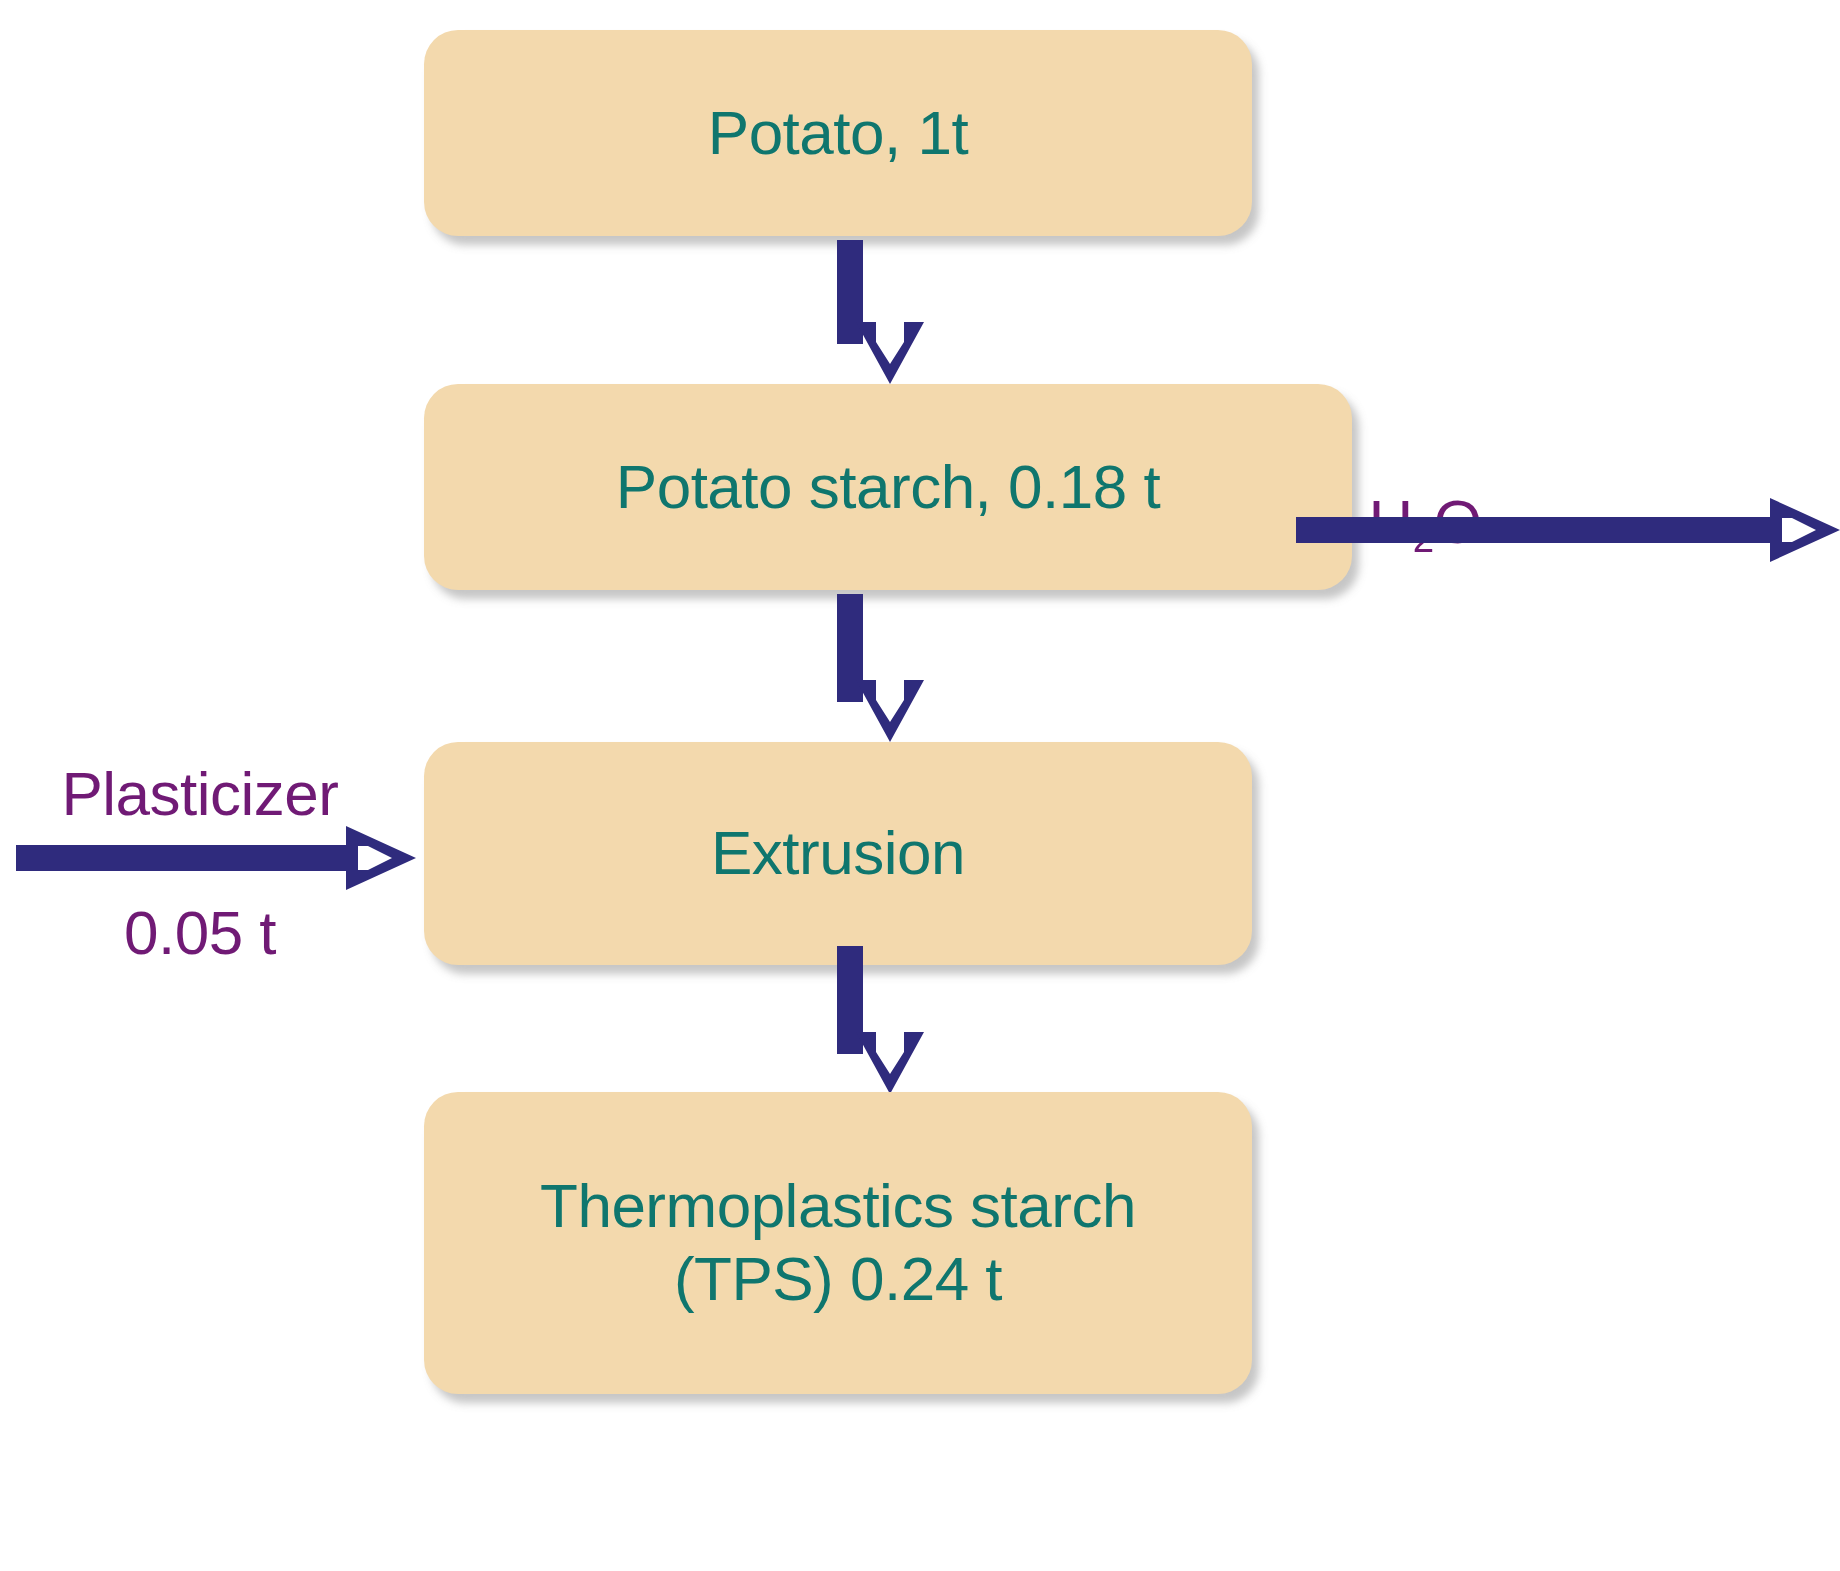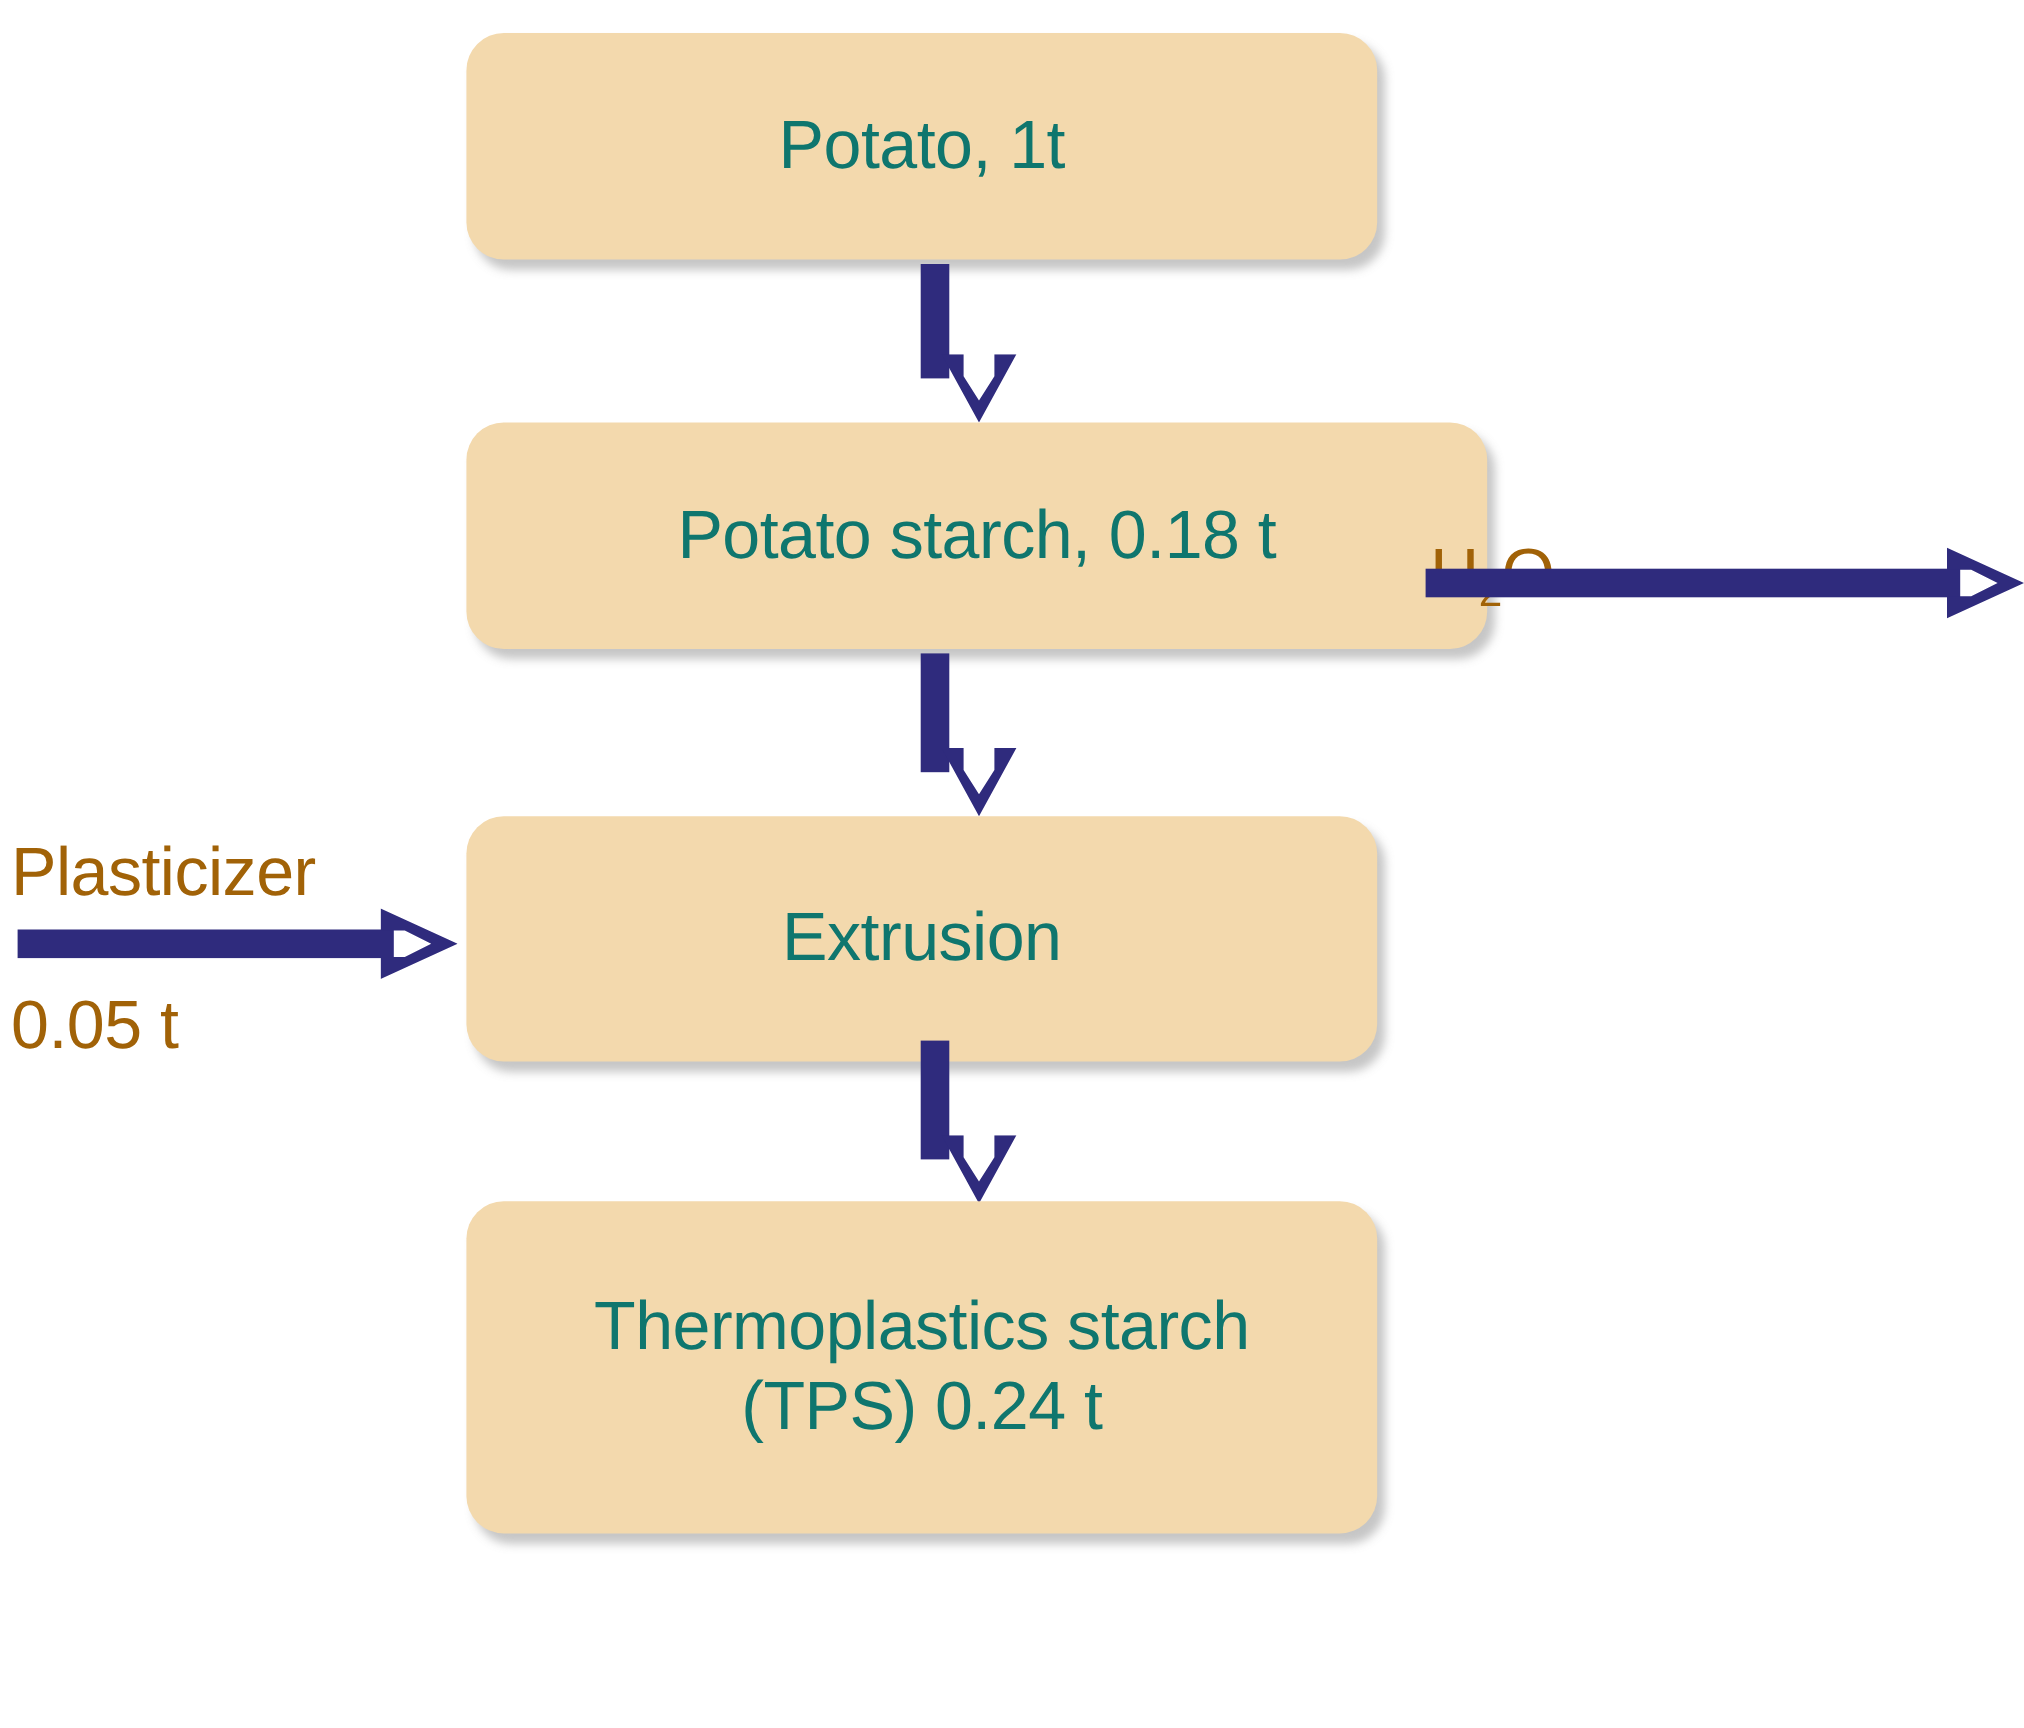--- a/index.html
+++ b/index.html
@@ -72,23 +72,24 @@
   }
   .h-head {
     position: absolute;
     top: 50%;
     transform: translateY(-50%);
   }
   .h-head svg { display: block; }
 
   .side-label {
     position: absolute;
-    color: #a16207;
+    color: #701a75;
     font-size: 62px;
     line-height: 1.12;
+    text-align: center;
     letter-spacing: -0.5px;
     white-space: pre-line;
   }
   .side-label sub {
     font-size: 0.62em;
     vertical-align: baseline;
     position: relative;
     top: 0.22em;
   }
 </style>

